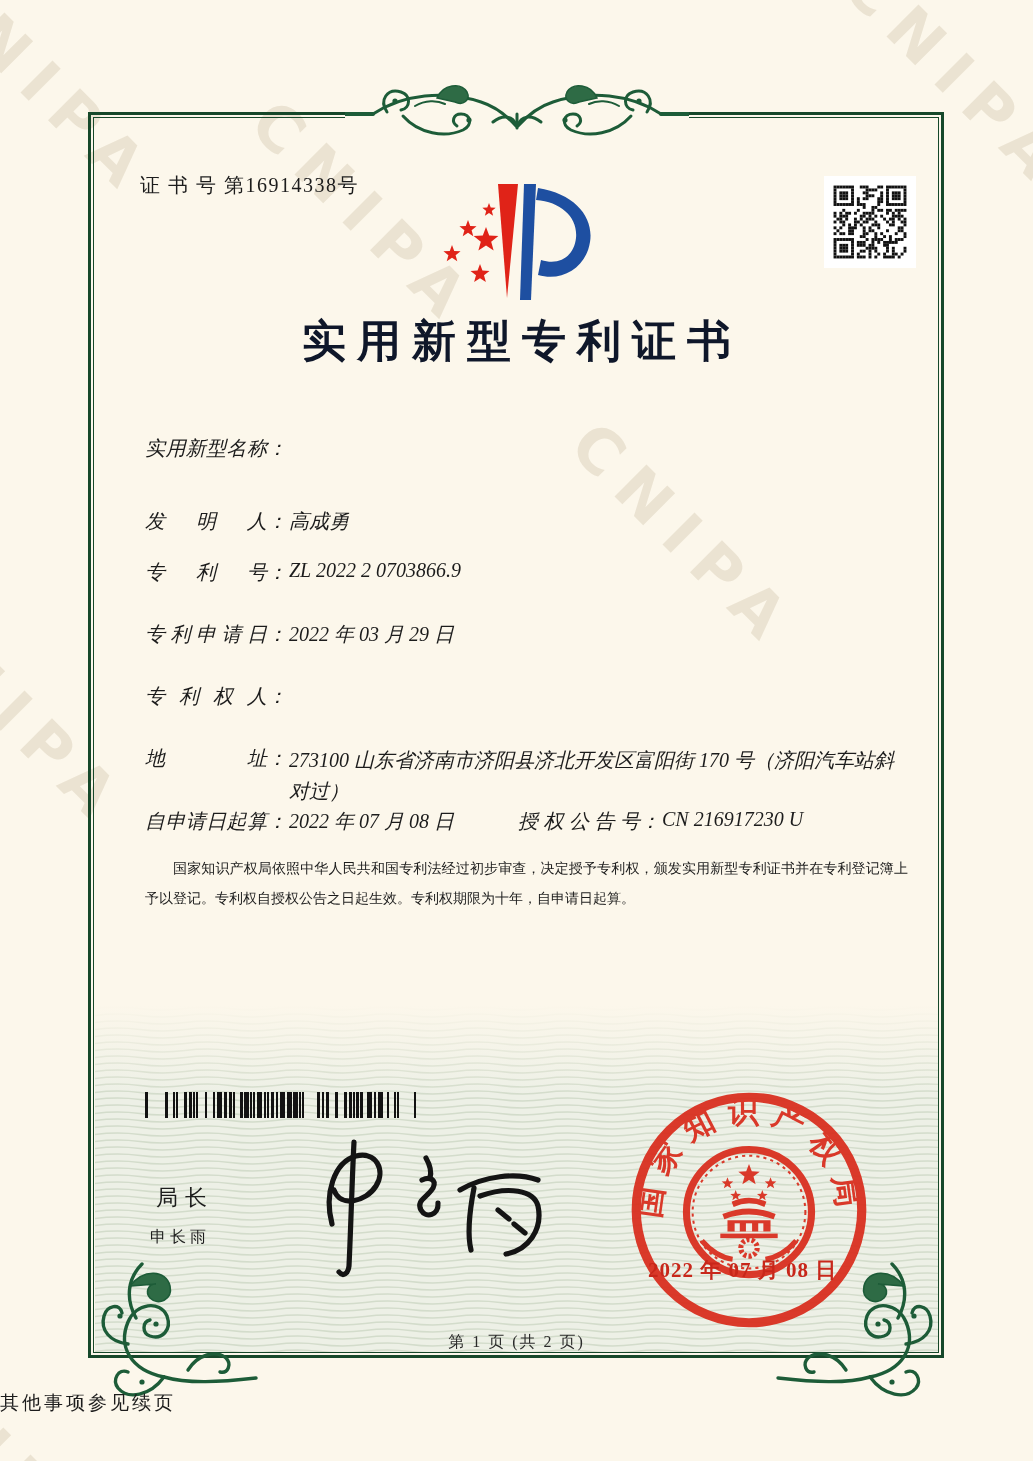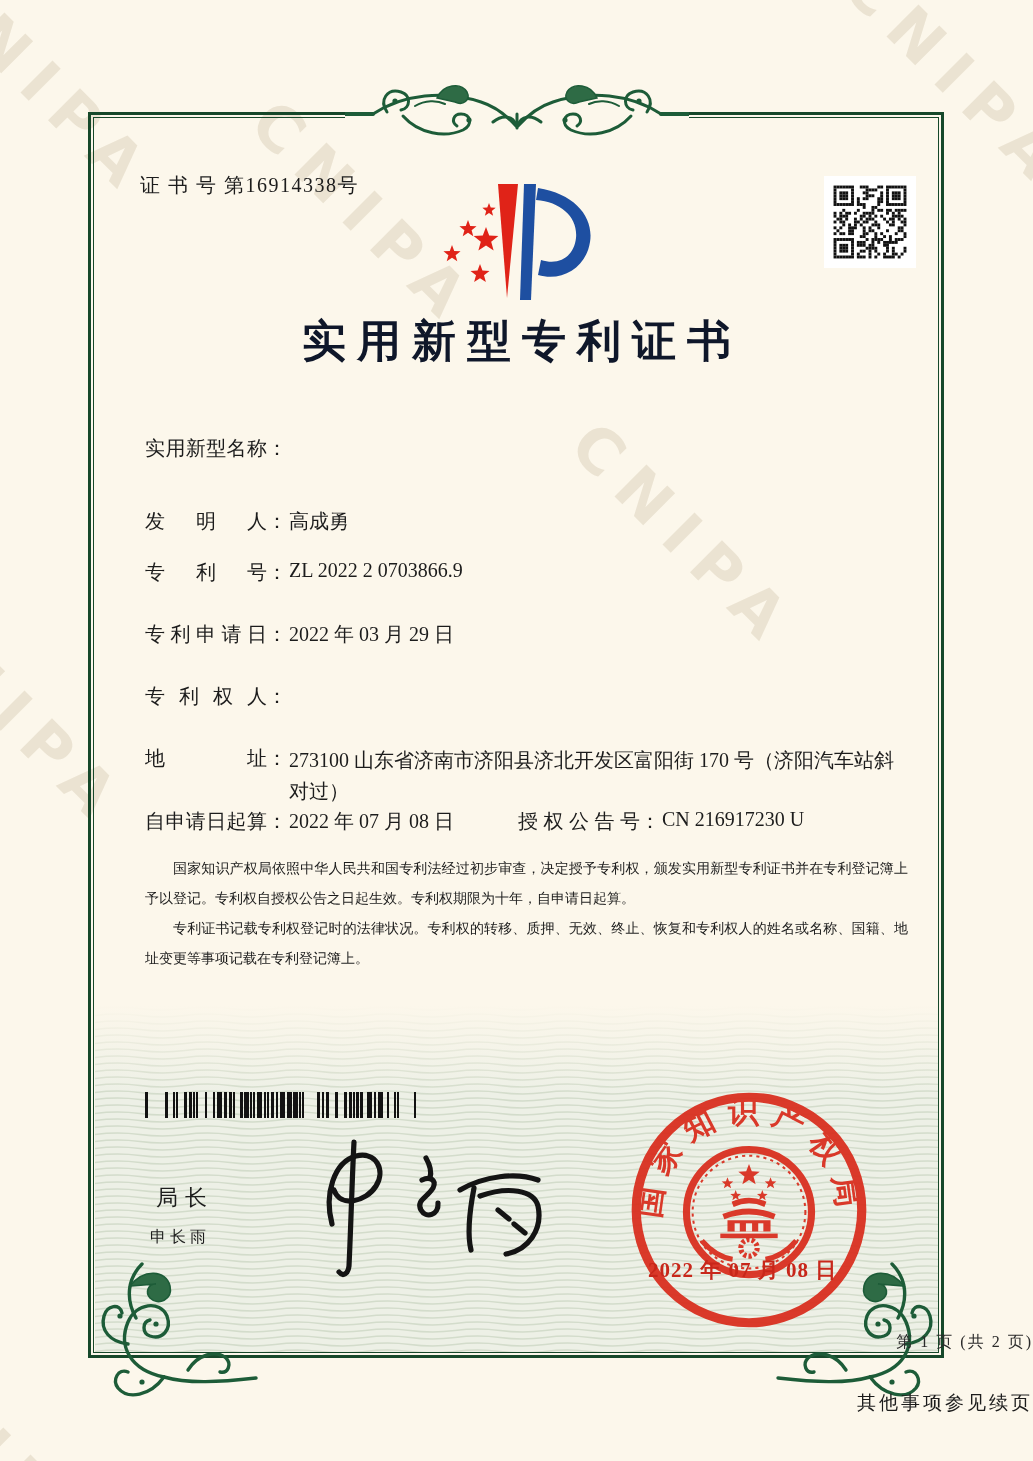--- a/index.html
+++ b/index.html
@@ -35,43 +35,43 @@
   .orn-corner{position:absolute;width:188px;height:152px;z-index:3;}
   .orn-bl{left:70px;top:1258px;}
   .orn-br{left:776px;top:1258px;transform:scaleX(-1);}
   
   .cert-number{position:absolute;left:140px;top:172px;font-size:20px;letter-spacing:1.5px;z-index:4;}
   .qr{position:absolute;left:824px;top:176px;width:92px;height:92px;background:#fff;z-index:4;padding:5px;box-sizing:border-box;}
   .logo{position:absolute;left:436px;top:180px;width:166px;height:126px;z-index:4;}
   .title{position:absolute;left:0;right:0;top:312px;text-align:center;
     font-size:44px;font-weight:700;letter-spacing:11px;text-indent:11px;color:#0f172a;z-index:4;}
   
-  .row{position:absolute;left:145px;display:flex;align-items:flex-start;font-size:20px;z-index:4;}
+  .row{position:absolute;left:145px;display:flex;align-items:flex-start;font-size:20px;z-index:4;font-style:italic;}
   .f-label{display:inline-block;width:122px;text-align:justify;text-align-last:justify;flex:0 0 auto;}
   .f-colon{flex:0 0 auto;}
   .f-value{margin-left:2px;}
   .addr-value{width:620px;line-height:31px;}
   .dual-gap{margin-left:64px;}
   
   .paras{position:absolute;left:145px;top:854px;width:763px;font-size:14px;line-height:30px;
     text-align:justify;z-index:4;}
   .paras p{margin:0;text-indent:2em;}
   
   .barcode{position:absolute;left:145px;top:1092px;width:278px;height:26px;z-index:4;}
   .director-label{position:absolute;left:156px;top:1183px;font-size:22px;letter-spacing:7px;
     font-family:"Liberation Sans","DejaVu Sans",sans-serif;z-index:4;}
   .director-name{position:absolute;left:150px;top:1227px;font-size:16px;letter-spacing:4px;
     font-family:"Liberation Sans","DejaVu Sans",sans-serif;z-index:4;}
   .signature{position:absolute;left:292px;top:1136px;width:258px;height:148px;z-index:4;}
   .seal{position:absolute;left:626px;top:1087px;width:246px;height:246px;z-index:5;opacity:.93;}
   .seal-date{position:absolute;left:648px;top:1256px;font-size:21px;letter-spacing:1px;
     color:#c8271a;white-space:nowrap;z-index:6;font-weight:600;}
-  .page-info{position:absolute;left:0;right:0;top:1332px;text-align:right;font-size:16px;
+  .page-info{position:absolute;left:0;right:0;top:1332px;text-align:center;font-size:16px;
     letter-spacing:2px;color:#2a2a2a;z-index:4;}
-  .continuation{position:absolute;left:0;right:0;top:1390px;text-align:right;font-size:19px;
+  .continuation{position:absolute;left:0;right:0;top:1390px;text-align:left;font-size:19px;
     letter-spacing:3px;color:#1c1c1c;z-index:4;}
 </style>
 </head>
 <body>
 
 <span class="wm" style="left:-34px;top:-44px">CNIPA</span>
 <span class="wm" style="left:880px;top:-52px">CNIPA</span>
 <span class="wm" style="left:288px;top:86px">CNIPA</span>
 <span class="wm" style="left:608px;top:408px">CNIPA</span>
 <span class="wm" style="left:-62px;top:586px">CNIPA</span>
@@ -483,21 +483,20 @@
   <span class="f-label">自申请日起算</span>
     <span class="f-colon">：</span>
   <span class="f-value">2022 年 07 月 08 日</span>
   <span class="f-label dual-gap">授权公告号</span>
     <span class="f-colon">：</span>
   <span class="f-value">CN 216917230 U</span>
 </div>
 
 <div class="paras">
   <p>国家知识产权局依照中华人民共和国专利法经过初步审查，决定授予专利权，颁发实用新型专利证书并在专利登记簿上予以登记。专利权自授权公告之日起生效。专利权期限为十年，自申请日起算。</p>
-  <p>专利证书记载专利权登记时的法律状况。专利权的转移、质押、无效、终止、恢复和专利权人的姓名或名称、国籍、地址变更等事项记载在专利登记簿上。</p>
 </div>
 
 <svg class="barcode" viewBox="0 0 278 26" preserveAspectRatio="none" xmlns="http://www.w3.org/2000/svg">
   <g id="barcode-bars" fill="#121212">
       <rect x="0" y="0" width="3" height="26"></rect>
       <rect x="20" y="0" width="3" height="26"></rect>
       <rect x="28" y="0" width="2" height="26"></rect>
       <rect x="31" y="0" width="2" height="26"></rect>
       <rect x="39" y="0" width="3" height="26"></rect>
       <rect x="44" y="0" width="3" height="26"></rect>

